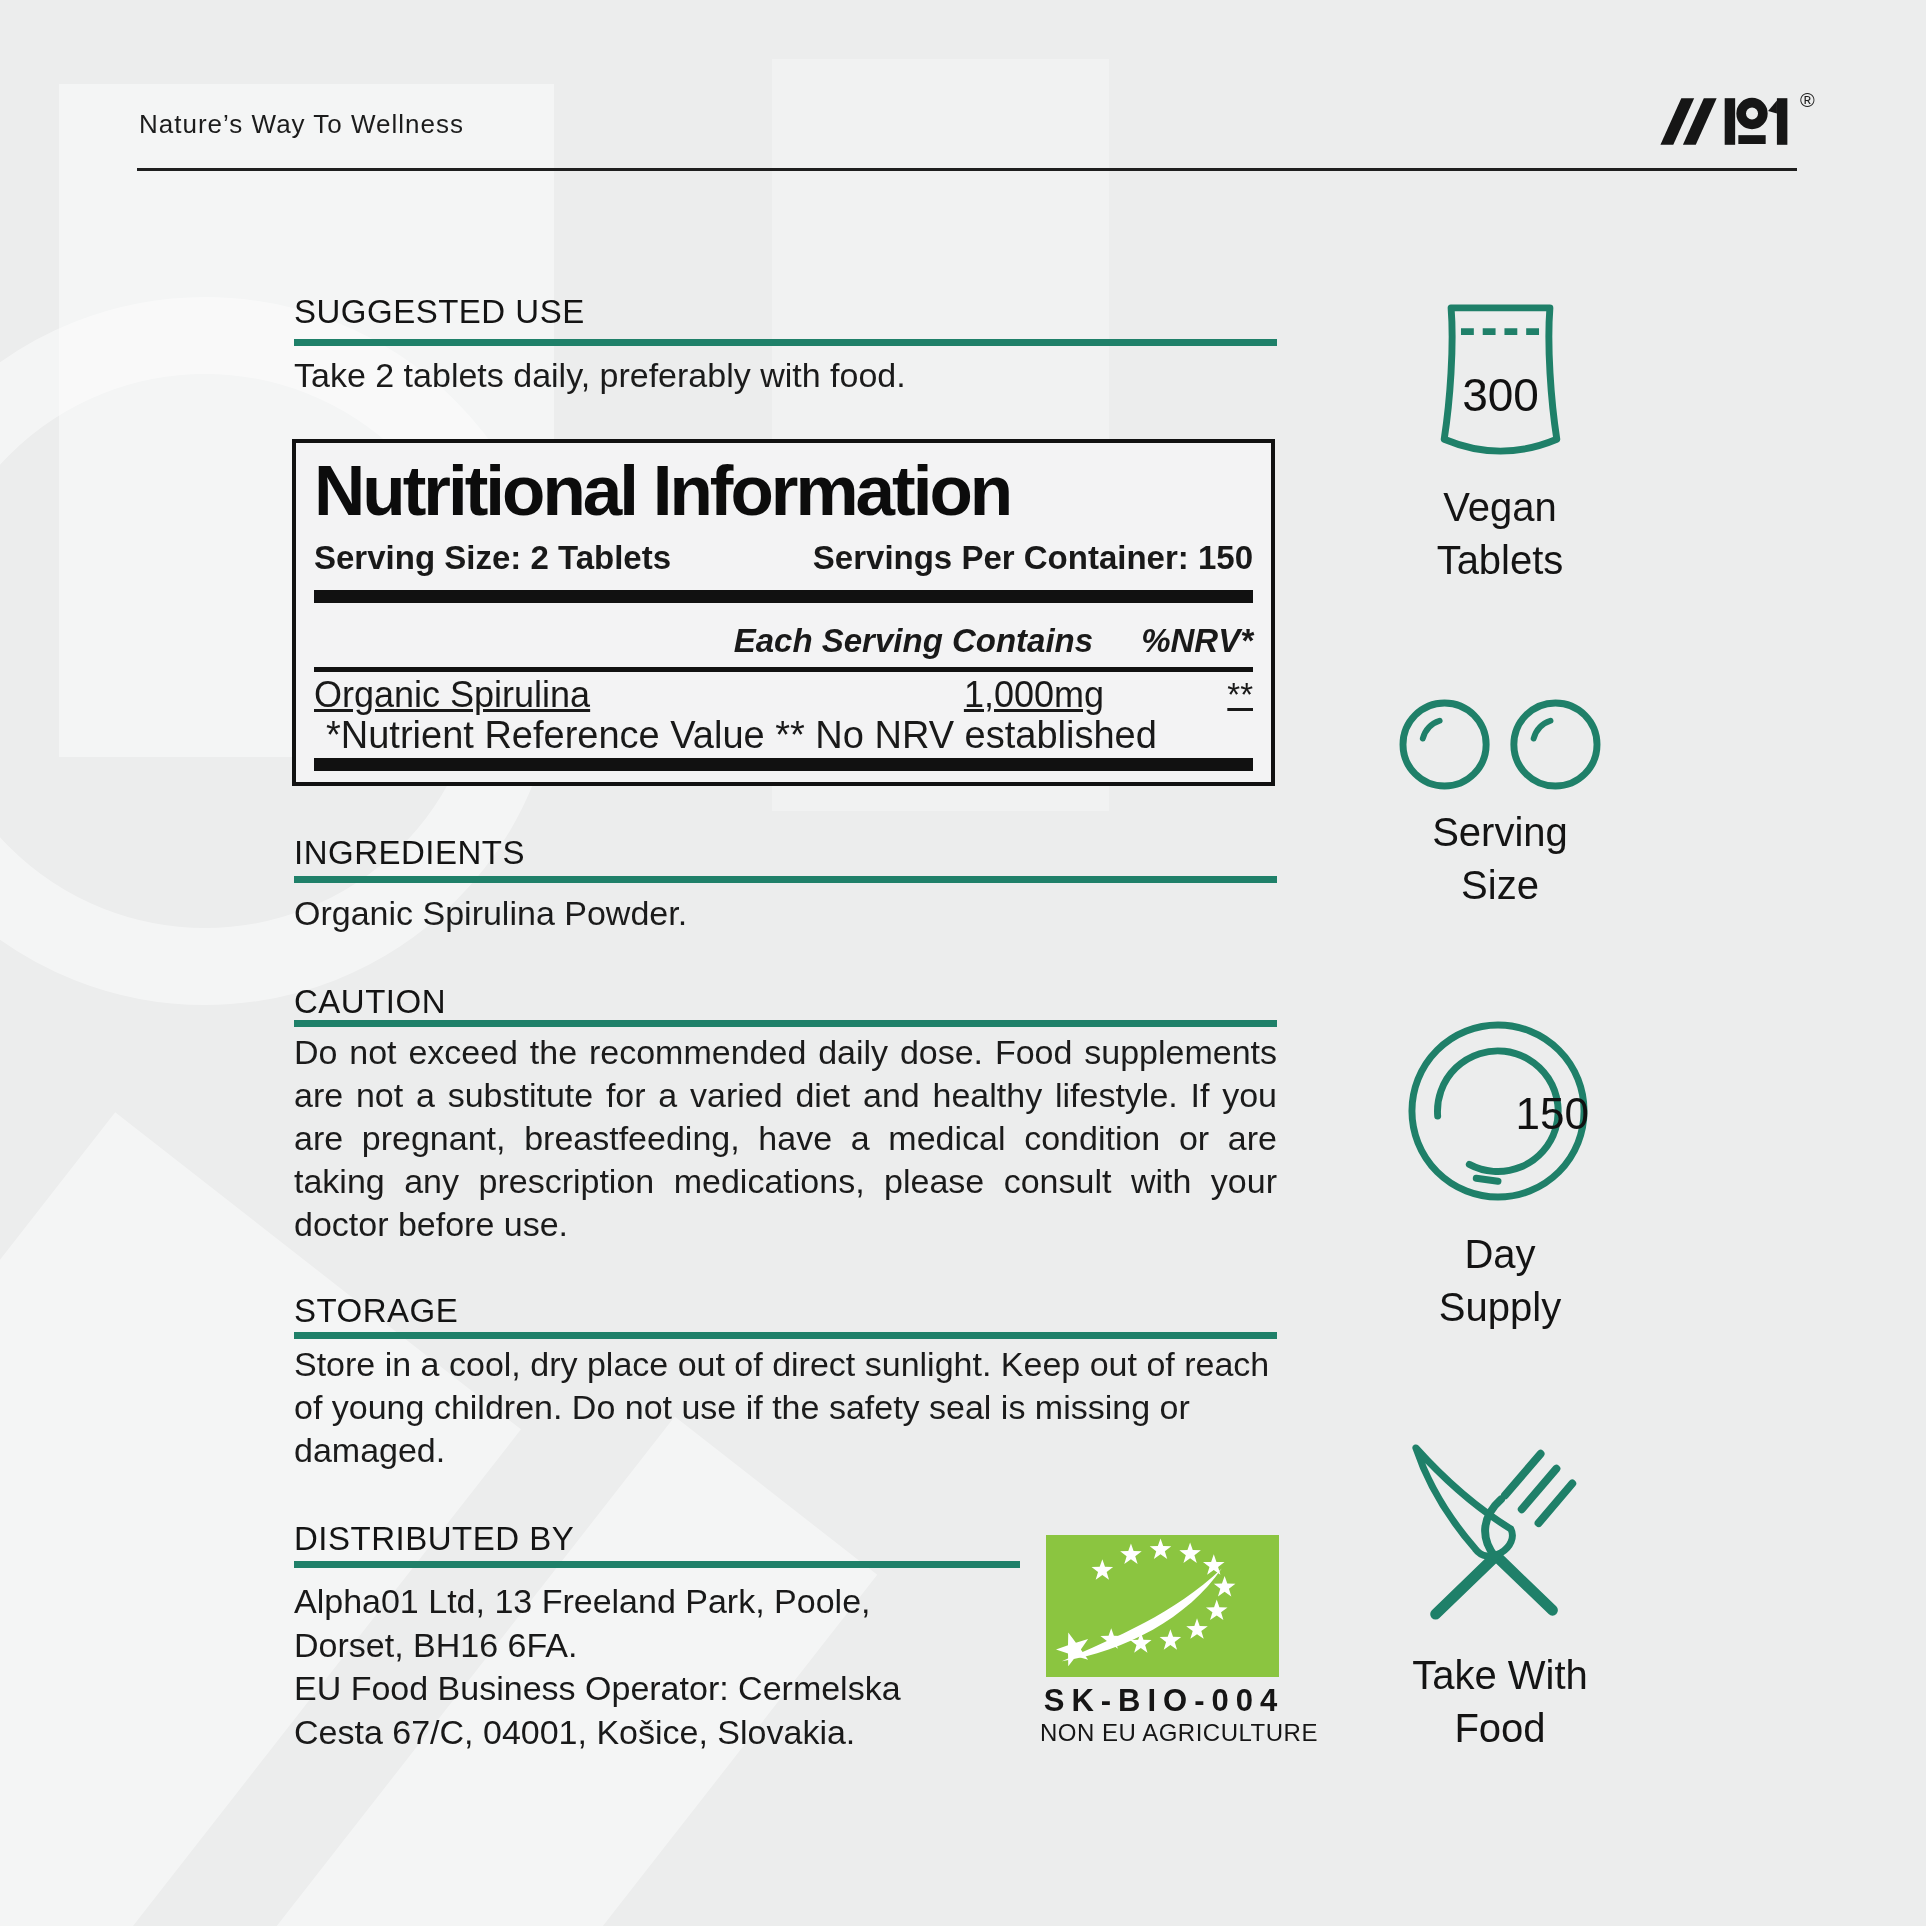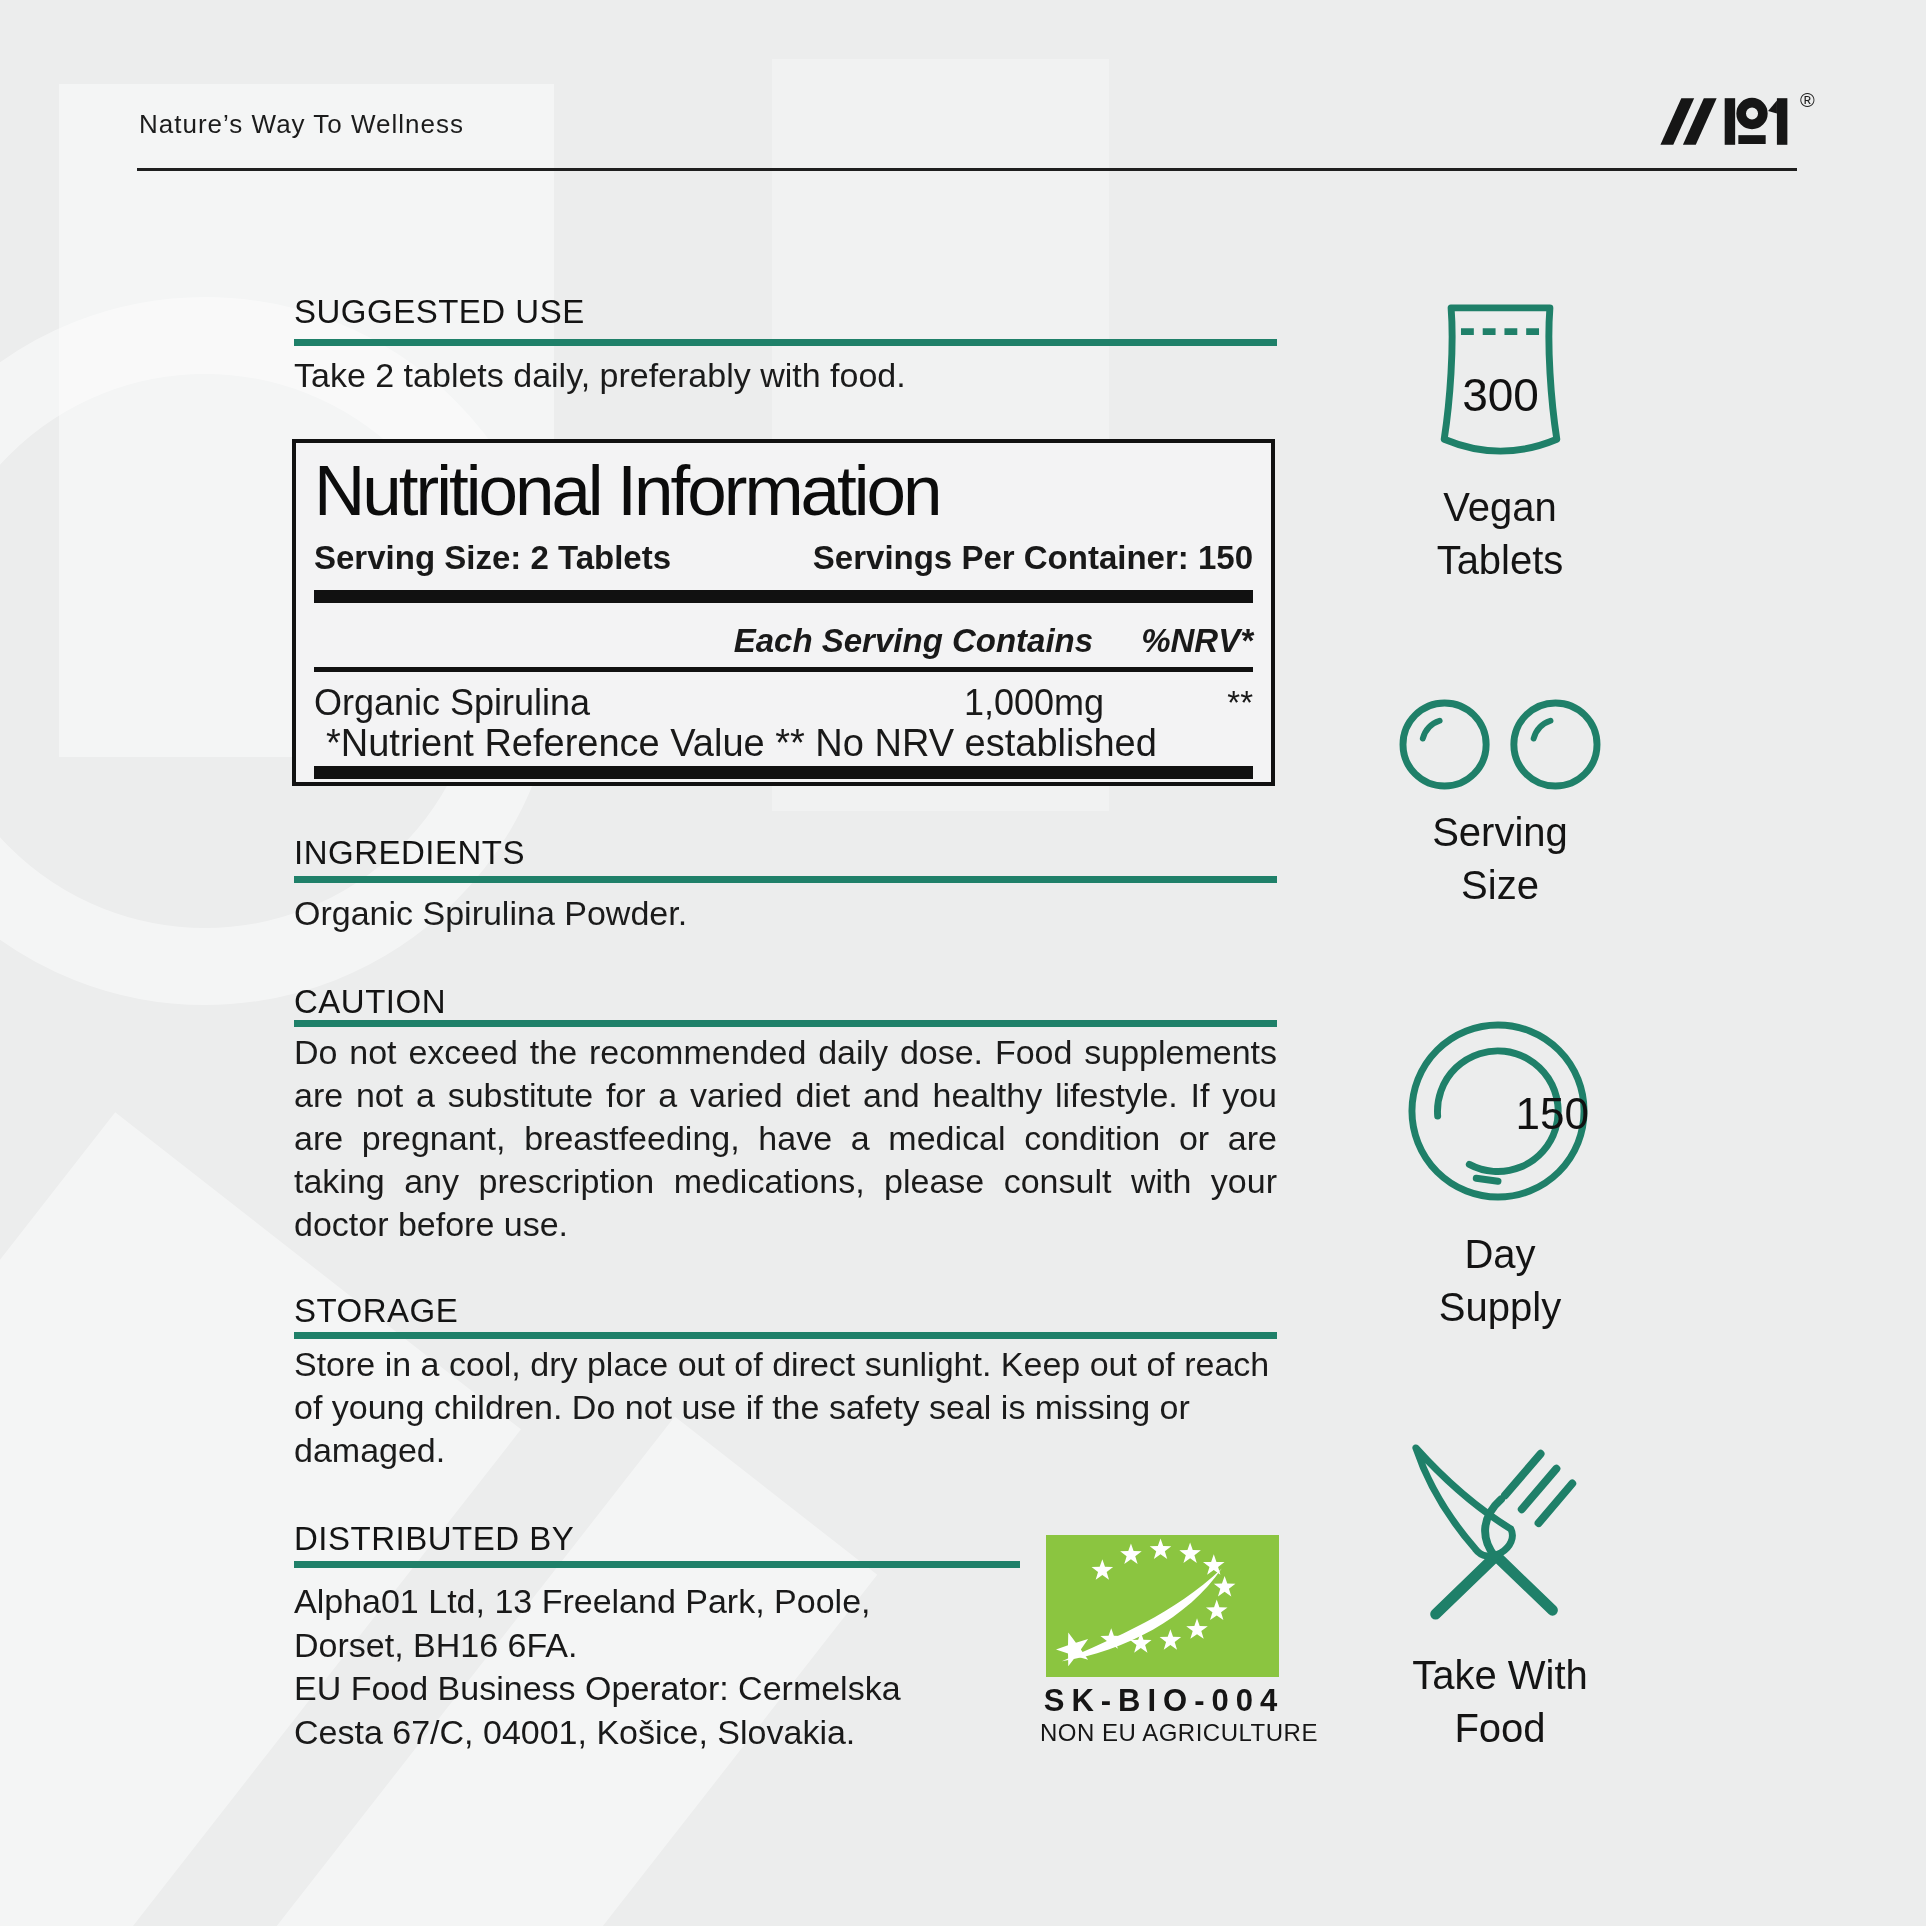--- a/index.html
+++ b/index.html
@@ -39,29 +39,29 @@
   .sec-body{position:absolute;left:294px;width:983px;font-size:34px;line-height:43px;color:#1b1b1b;}
   .justified{text-align:justify;}
 
   
   .panel{
     position:absolute;left:292px;top:439px;width:983px;height:347px;
     box-sizing:border-box;border:4px solid #111;background:#F3F3F4;
     padding:0 18px;overflow:hidden;
   }
   .panel-title{
-    margin-top:6px;font-size:71px;line-height:83px;font-weight:normal;
+    margin-top:6px;font-size:71px;line-height:83px;font-weight:bold;
     letter-spacing:-3px;color:#0c0c0c;white-space:nowrap;
   }
   .panel-serving-row{display:flex;justify-content:space-between;font-weight:bold;font-size:33px;line-height:40px;margin-top:6px;}
   .bar-thick{height:13px;background:#111;margin-top:12px;}
   .bar-thick.bottom{margin-top:6px;}
   .panel-colhead{display:flex;justify-content:flex-end;gap:48px;font-weight:bold;font-size:33px;line-height:40px;margin-top:18px;font-style:italic;}
   .bar-thin{height:5px;background:#111;margin-top:6px;}
-  .panel-row{display:flex;align-items:flex-end;font-size:36px;line-height:38px;margin-top:12px;}
+  .panel-row{display:flex;align-items:flex-end;font-size:36px;line-height:38px;margin-top:4px;text-decoration:underline;}
   .panel-row .nutrient{flex:1;}
   .panel-row .amount{width:248px;text-align:right;}
   .panel-row .nrv{width:149px;text-align:right;font-size:33px;}
   .panel-footnote{font-size:38px;line-height:34px;margin-top:4px;padding-left:12px;}
 
   
   .dist-line{position:absolute;left:294px;width:733px;font-size:34px;line-height:43px;}
 
   
   .eu-box{position:absolute;left:1046px;top:1535px;width:233px;height:142px;background:#8BC540;}

